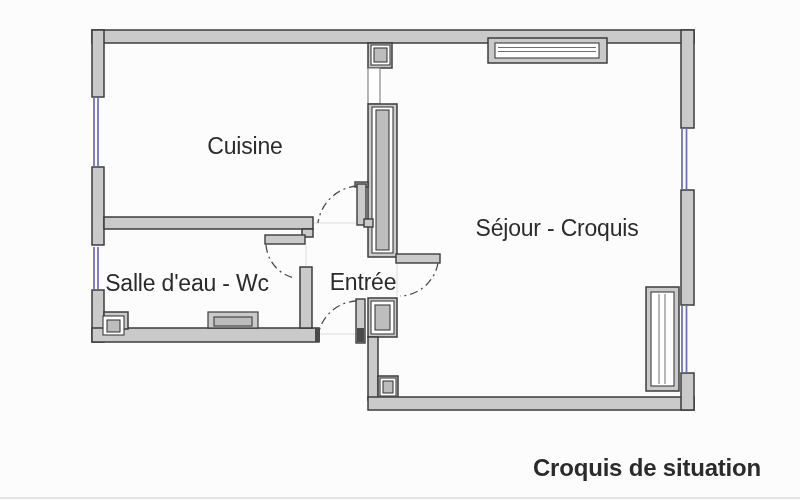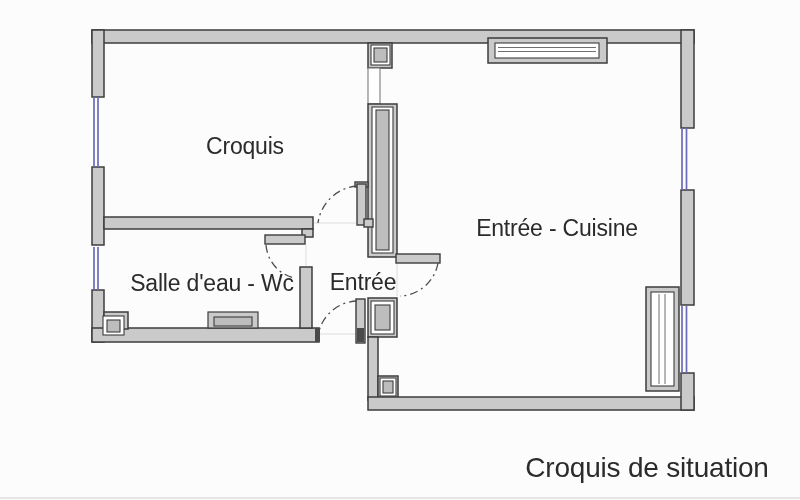--- a/index.html
+++ b/index.html
@@ -31,21 +31,21 @@
   .win-line{stroke:var(--window-blue);stroke-width:1.7;}
   .glaze{stroke:var(--glazing-line);stroke-width:1;}
   .faint{stroke:var(--faint-line);stroke-width:1;}
   .jamb{fill:var(--dark-jamb);stroke:none;}
   .room-label{
     position:absolute;transform:translate(-50%,-50%);
     font-size:23px;letter-spacing:-0.2px;white-space:nowrap;
   }
   .caption{
     position:absolute;transform:translate(-50%,-50%);
-    font-size:28px;letter-spacing:-0.2px;white-space:nowrap;
+    font-size:24px;letter-spacing:-0.2px;white-space:nowrap;font-weight:bold;
   }
   .bottom-edge{
     position:absolute;left:0;right:0;bottom:1px;height:2px;background:#e6e6e6;
   }
 </style>
 </head>
 <body>
 
 <svg class="plan-svg" width="800" height="500" viewBox="0 0 800 500">
 
@@ -158,23 +158,23 @@
   </g>
 
   <g>
     <rect class="jamb" x="315" y="328" width="5" height="14"></rect>
     <rect class="leaf" x="356" y="299" width="9" height="44"></rect>
     <rect class="jamb" x="357" y="328" width="7" height="14"></rect>
     <path class="arc" d="M 357,301 A 41 41 0 0 0 319,331"></path>
   </g>
 </svg>
 
-<div class="room-label" style="left:245px;top:146px">Croquis</div>
+<div class="room-label" style="left:245px;top:146px">Cuisine</div>
 
-<div class="room-label" style="left:557px;top:228px">Entrée - Cuisine</div>
+<div class="room-label" style="left:557px;top:228px">Séjour - Croquis</div>
 
-<div class="room-label" style="left:212px;top:283px">Salle d'eau - Wc</div>
+<div class="room-label" style="left:187px;top:283px">Salle d'eau - Wc</div>
 
 <div class="room-label" style="left:363px;top:282px">Entrée</div>
 
 <div class="caption" style="left:647px;top:468px">Croquis de situation</div>
 
 <div class="bottom-edge"></div>
 
 </body></html>

